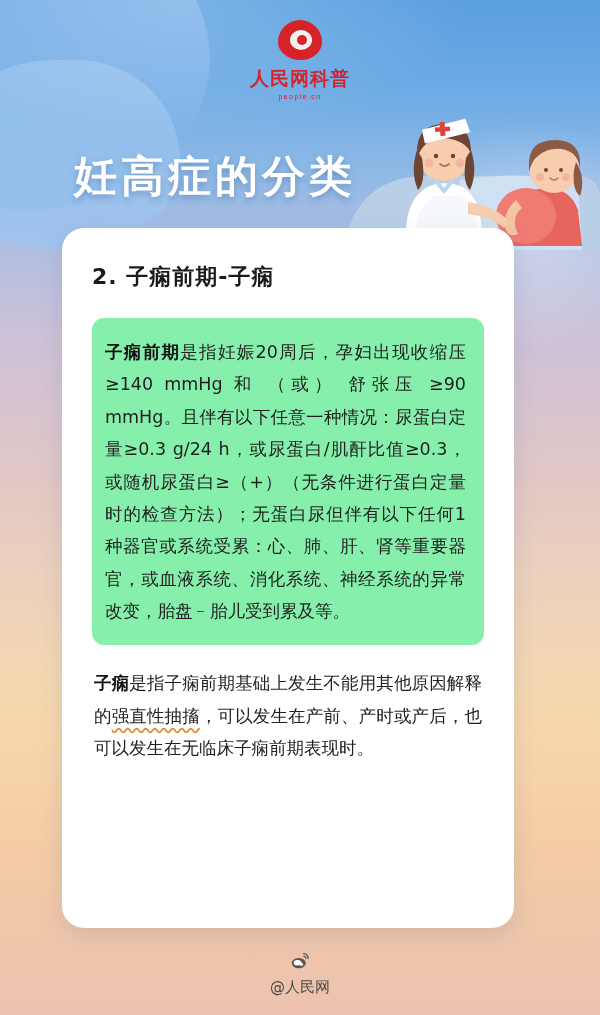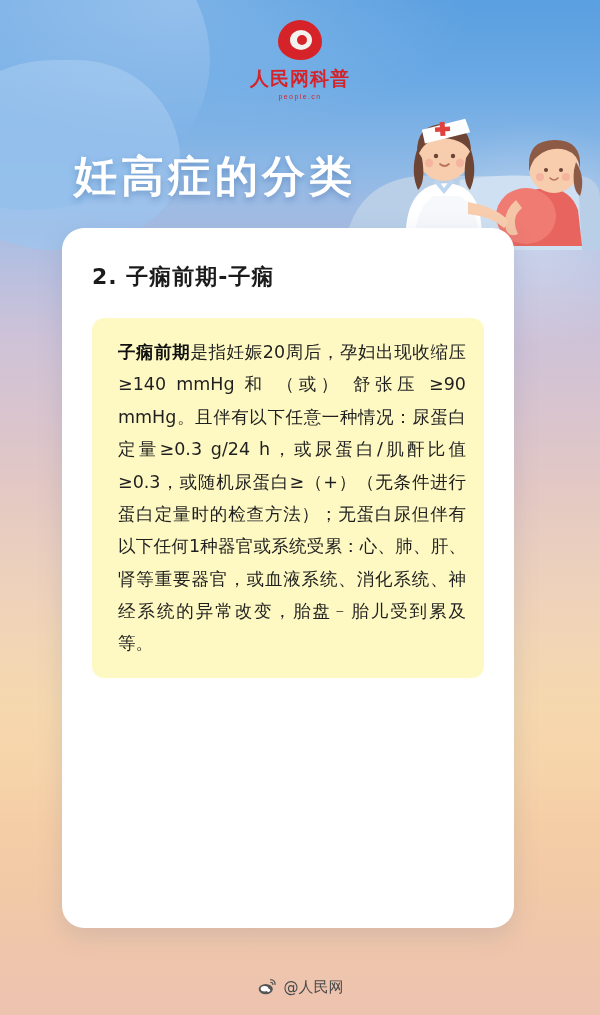--- a/index.html
+++ b/index.html
@@ -169,23 +169,23 @@
   .section-heading {
     font-size: 22px;
     font-weight: bold;
     color: #1b1b1b;
     letter-spacing: 1px;
     margin-bottom: 26px;
     font-family: "DejaVu Sans", sans-serif;
   }
 
   .para-block {
-    background: #fef9c3;
+    background: #86efac;
     border-radius: 12px;
-    padding: 18px 18px 18px 26px;
+    padding: 18px 18px 18px 13px;
     margin-bottom: 18px;
   }
   .para-block.plain {
     background: #ffffff;
     padding: 4px 2px 0 2px;
   }
 
   .para {
     font-size: 17.5px;
     line-height: 1.85;
@@ -207,20 +207,21 @@
   
   .footer {
     position: absolute;
     left: 0; right: 0;
     bottom: 18px;
     display: flex;
     align-items: center;
     justify-content: center;
     gap: 7px;
     z-index: 6;
+    flex-direction: column;
   }
   .weibo-icon {
     width: 20px; height: 20px;
     display: block;
   }
   .footer-text {
     font-size: 15px;
     color: #4a4a4a;
     font-family: "DejaVu Sans", sans-serif;
   }
@@ -296,20 +297,25 @@
 
 <div class="card">
   <div class="section-heading">2. 子痫前期-子痫</div>
 
   <div class="para-block">
     <div class="para">
       <span class="kw">子痫前期</span><span>是指妊娠20周后，孕妇出现收缩压 ≥140 mmHg 和 （或） 舒张压 ≥90 mmHg。且伴有以下任意一种情况：尿蛋白定量≥0.3 g/24 h，或尿蛋白/肌酐比值≥0.3，或随机尿蛋白≥（+）（无条件进行蛋白定量时的检查方法）；无蛋白尿但伴有以下任何1种器官或系统受累：心、肺、肝、肾等重要器官，或血液系统、消化系统、神经系统的异常改变，胎盘﹣胎儿受到累及等。</span>
     </div>
   </div>
 
+  <div class="para-block plain">
+    <div class="para">
+      <span class="kw">子痫</span><span>是指子痫前期基础上发生不能用其他原因解释的</span><span class="wavy">强直性抽搐</span><span>，可以发生在产前、产时或产后，也可以发生在无临床子痫前期表现时。</span>
+    </div>
+  </div>
 </div>
 
 <div class="footer">
   <span>
     <svg class="weibo-icon" viewBox="0 0 24 24" xmlns="http://www.w3.org/2000/svg">
       <ellipse cx="10.5" cy="14.5" rx="8.5" ry="6.2" fill="#555"></ellipse>
       <ellipse cx="9" cy="14.2" rx="4.6" ry="3.3" fill="#fff"></ellipse>
       <circle cx="13.6" cy="16" r="2.1" fill="#fff"></circle>
       <path d="M16.5 3.2c3.2 0 5.6 2.6 5.1 5.7" stroke="#555" stroke-width="1.6" fill="none" stroke-linecap="round"></path>
       <path d="M16.6 6.3c1.5 0 2.6 1.2 2.4 2.7" stroke="#555" stroke-width="1.5" fill="none" stroke-linecap="round"></path>

